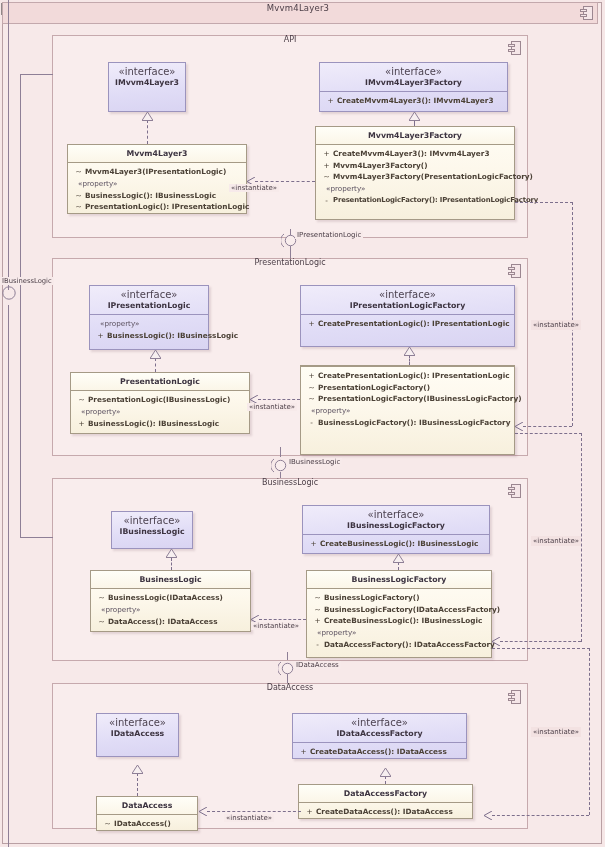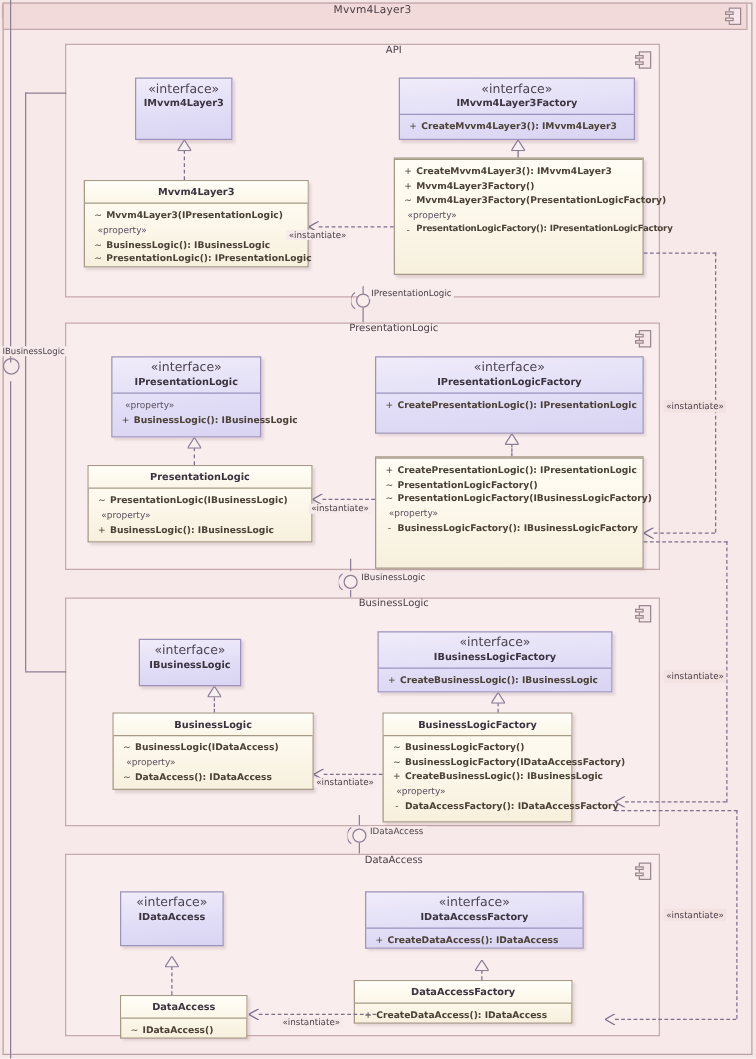--- a/index.html
+++ b/index.html
@@ -10,21 +10,21 @@
   .outer{position:absolute;left:2px;top:2px;width:600px;height:842px;
          border:1px solid #b9a0a4;background:#f7e9e9;box-sizing:border-box;}
   .outer-hdr{position:absolute;left:2px;top:2px;width:596px;height:22px;
              background:#f2dada;border:1px solid #c3a8ac;box-sizing:border-box;}
   .outer-title{position:absolute;left:0;top:3px;width:596px;text-align:center;
                font-size:8.5px;color:#4a3d46;letter-spacing:.2px;}
   
   .pkg{position:absolute;border:1px solid #c6a9ad;background:#f9eded;
        box-sizing:border-box;}
   .pkg-title{position:absolute;left:0;top:5px;width:100%;text-align:center;
-             font-size:8px;color:#4a3d46;padding-left:25px;}
+             font-size:8px;color:#4a3d46;}
   
   .cmp-icon{position:absolute;width:13px;height:14px;}
   .cmp-icon .body{position:absolute;left:3px;top:0;width:10px;height:14px;
        border:1px solid #9c8791;background:#f5e6e8;box-sizing:border-box;}
   .cmp-icon .tab{position:absolute;left:0;width:7px;height:3px;
        border:1px solid #9c8791;background:#f5e6e8;box-sizing:border-box;}
   .cmp-icon .t1{top:3px;} .cmp-icon .t2{top:8px;}
   
   .box{position:absolute;box-sizing:border-box;border:1px solid #9e8c9a;
        box-shadow:2px 2px 2px rgba(120,90,100,.18);}
@@ -129,20 +129,23 @@
         </div>
       <div class="mem">
         <span class="vis">~</span>
         <span class="sig">PresentationLogic(): IPresentationLogic</span>
         </div>
     </div>
   </div>
 
   
   <div class="box cls" style="left:315px;top:126px;width:200px;height:94px;">
+    <div class="hdr">
+        <div class="nm">Mvvm4Layer3Factory</div>
+      </div>
     <div class="sec">
       <div class="mem">
         <span class="vis">+</span>
         <span class="sig">CreateMvvm4Layer3(): IMvvm4Layer3</span>
         </div>
       <div class="mem">
         <span class="vis">+</span>
         <span class="sig">Mvvm4Layer3Factory()</span>
         </div>
       <div class="mem">
@@ -346,21 +349,21 @@
         </div>
       <div class="propmark">«property»</div>
       <div class="mem">
         <span class="vis">~</span>
         <span class="sig">DataAccess(): IDataAccess</span>
         </div>
     </div>
   </div>
 
   
-  <div class="box cls" style="left:306px;top:570px;width:152px;height:88px;">
+  <div class="box cls" style="left:306px;top:570px;width:186px;height:88px;">
     <div class="hdr">
         <div class="nm">BusinessLogicFactory</div>
       </div>
     <div class="sec">
       <div class="mem">
         <span class="vis">~</span>
         <span class="sig">BusinessLogicFactory()</span>
         </div>
       <div class="mem">
         <span class="vis">~</span>
@@ -449,21 +452,21 @@
       </div>
     <div class="sec">
       <div class="mem">
         <span class="vis">~</span>
         <span class="sig">IDataAccess()</span>
         </div>
     </div>
   </div>
 
   
-  <div class="box cls" style="left:283px;top:784px;width:175px;height:35px;">
+  <div class="box cls" style="left:298px;top:784px;width:175px;height:35px;">
     <div class="hdr">
         <div class="nm">DataAccessFactory</div>
       </div>
     <div class="sec">
       <div class="mem">
         <span class="vis">+</span>
         <span class="sig">CreateDataAccess(): IDataAccess</span>
         </div>
     </div>
   </div>

